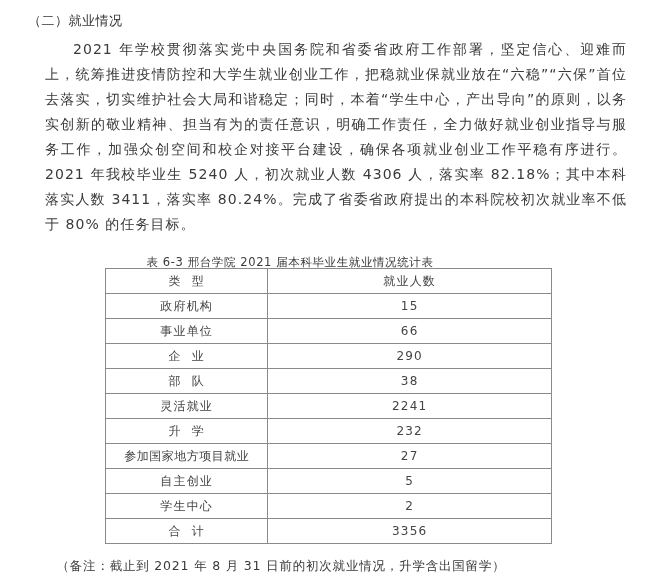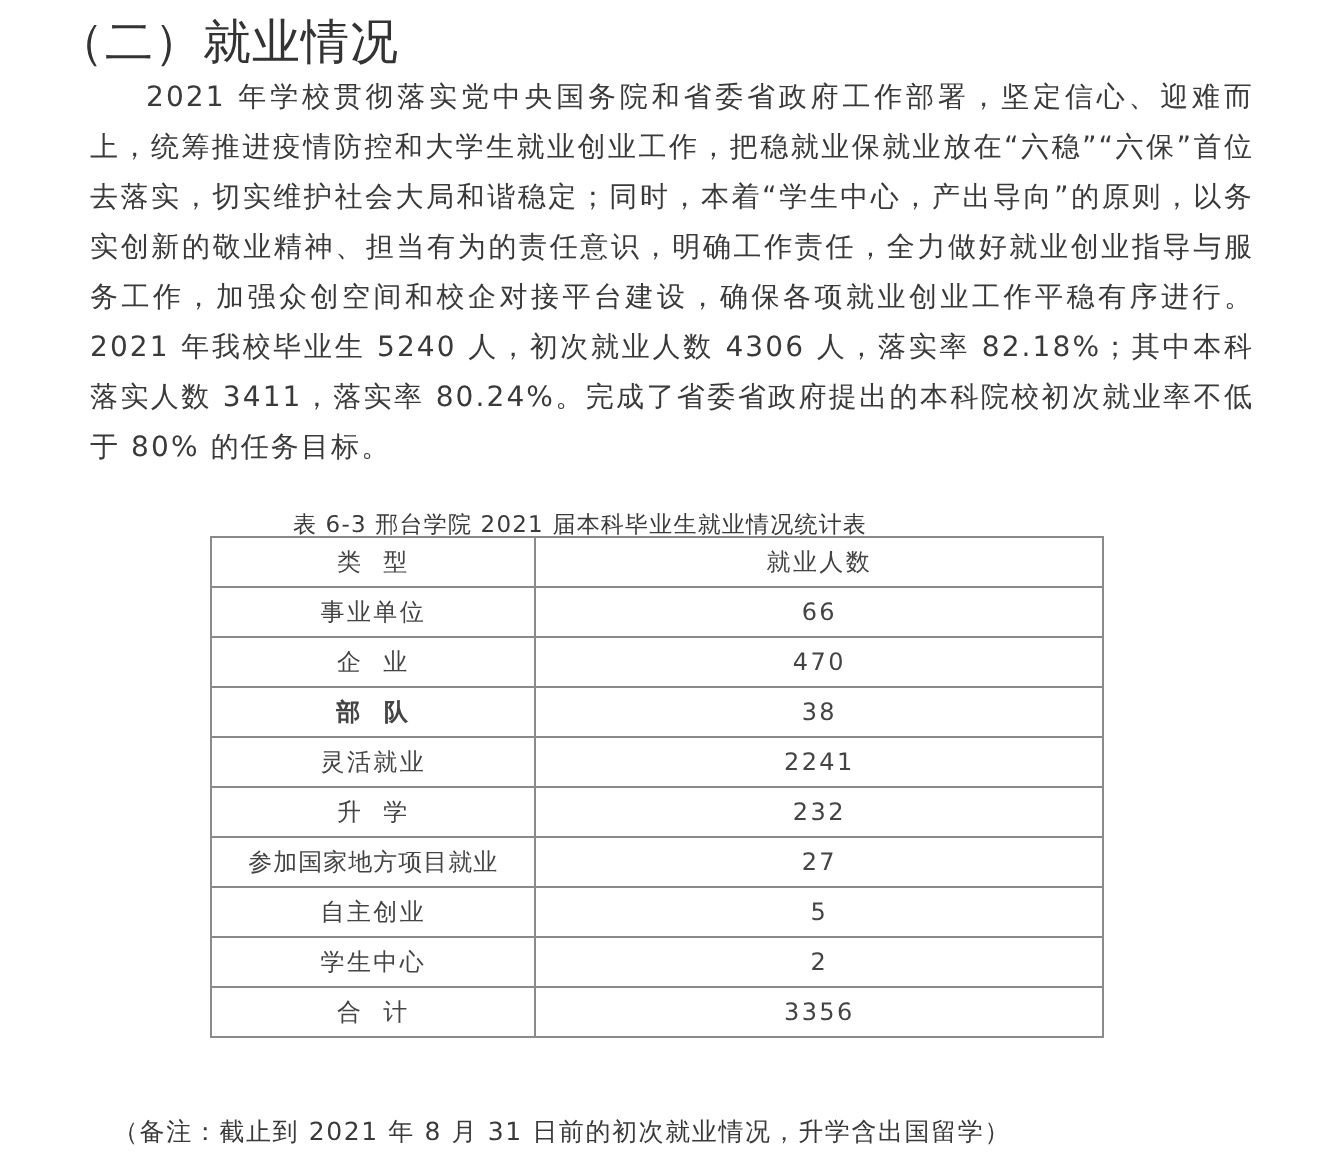--- a/index.html
+++ b/index.html
@@ -12,21 +12,21 @@
     height: 588px;
     position: relative;
     overflow: hidden;
     font-family: "DejaVu Sans", "Liberation Sans", sans-serif;
     color: #333333;
   }
   .heading {
     position: absolute;
     left: 28px;
     top: 8px;
-    font-size: 24px;
+    font-size: 13px;
     line-height: 26px;
     color: #333333;
     letter-spacing: 0.5px;
     white-space: nowrap;
   }
   .paragraph {
     position: absolute;
     left: 45px;
     top: 37px;
     width: 582px;
@@ -96,29 +96,33 @@
 
 <table class="data-table">
   <thead>
     <tr>
       <th class="col-type" style="white-space:pre;">类  型</th>
       <th class="col-count">就业人数</th>
     </tr>
   </thead>
   <tbody>
     <tr>
+      <td>政府机构</td>
+      <td>15</td>
+    </tr>
+    <tr>
       <td>事业单位</td>
       <td>66</td>
     </tr>
     <tr>
       <td style="white-space:pre;">企  业</td>
-      <td>470</td>
+      <td>290</td>
     </tr>
     <tr>
-      <td style="white-space:pre;font-weight:bold;">部  队</td>
+      <td style="white-space:pre;">部  队</td>
       <td>38</td>
     </tr>
     <tr>
       <td>灵活就业</td>
       <td>2241</td>
     </tr>
     <tr>
       <td style="white-space:pre;">升  学</td>
       <td>232</td>
     </tr>

